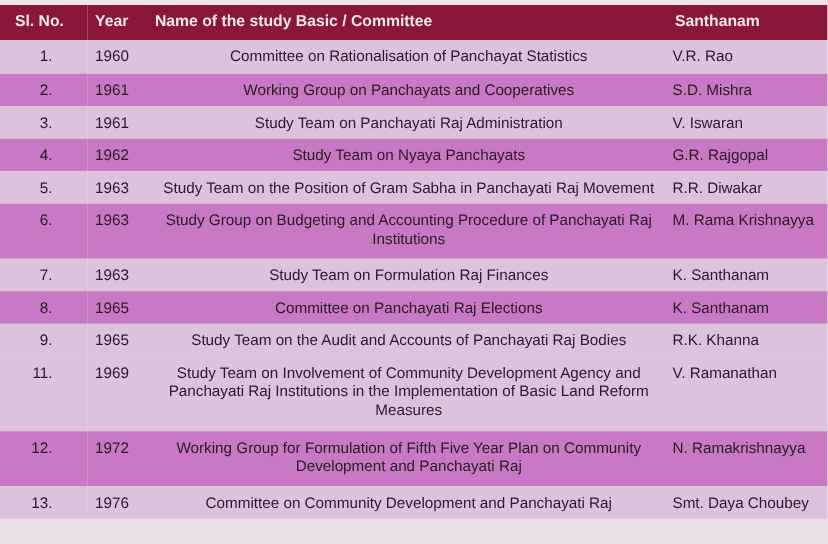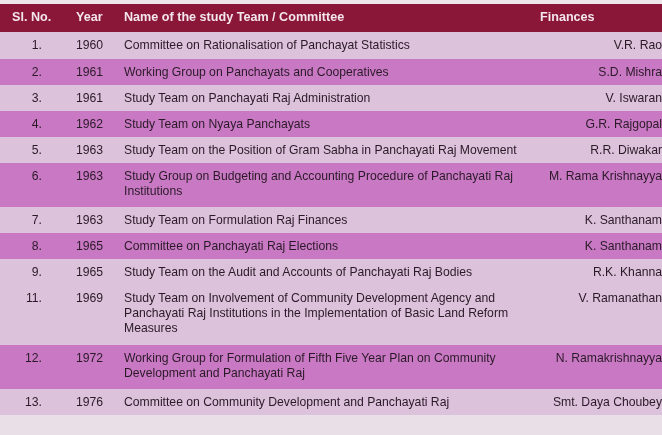--- a/index.html
+++ b/index.html
@@ -26,22 +26,22 @@
     }
     th.h-sl { padding-left: 12px; }
     th.h-yr { padding-left: 6px; margin-left: 40px; }
     th.h-name { padding-left: 4px; }
     th.h-chair { padding-left: 4px; }
     tbody td { vertical-align: top; padding: 6px 0 4px 0; line-height: 15px; }
     tr.light td { background: #dcc2da; }
     tr.dark td { background: #c978c3; }
     td.sl { text-align: right; padding-right: 28px; }
     td.yr { padding-left: 6px; margin-left: 28px; }
-    td.name { padding-left: 4px; padding-right: 6px; }
-    td.chair { padding-left: 2px; text-align: right; }
+    td.name { padding-left: 4px; padding-right: 6px; text-align: center; }
+    td.chair { padding-left: 2px; }
     tr.r1 td { height: 17px; }
     tr.std td { height: 16px; }
     tr.two td { height: 34px; }
     tr.three td { height: 50px; }
   </style>
 </head>
 <body>
 
 <div class="page">
   <div class="top-strip"></div>
@@ -49,22 +49,22 @@
     <colgroup>
       <col class="c-sl">
         <col class="c-yr">
         <col class="c-name">
         <col class="c-chair">
     </colgroup>
     <thead>
       <tr>
         <th class="h-sl">Sl. No.</th>
         <th class="h-yr">Year</th>
-        <th class="h-name">Name of the study Team / Committee</th>
-        <th class="h-chair">Finances</th>
+        <th class="h-name">Name of the study Basic / Committee</th>
+        <th class="h-chair">Santhanam</th>
       </tr>
     </thead>
     <tbody>
       <tr class="light r1">
         <td class="sl">1.</td>
         <td class="yr">1960</td>
         <td class="name">Committee on Rationalisation of Panchayat Statistics</td>
         <td class="chair">V.R. Rao</td>
       </tr>
       <tr class="dark std">

